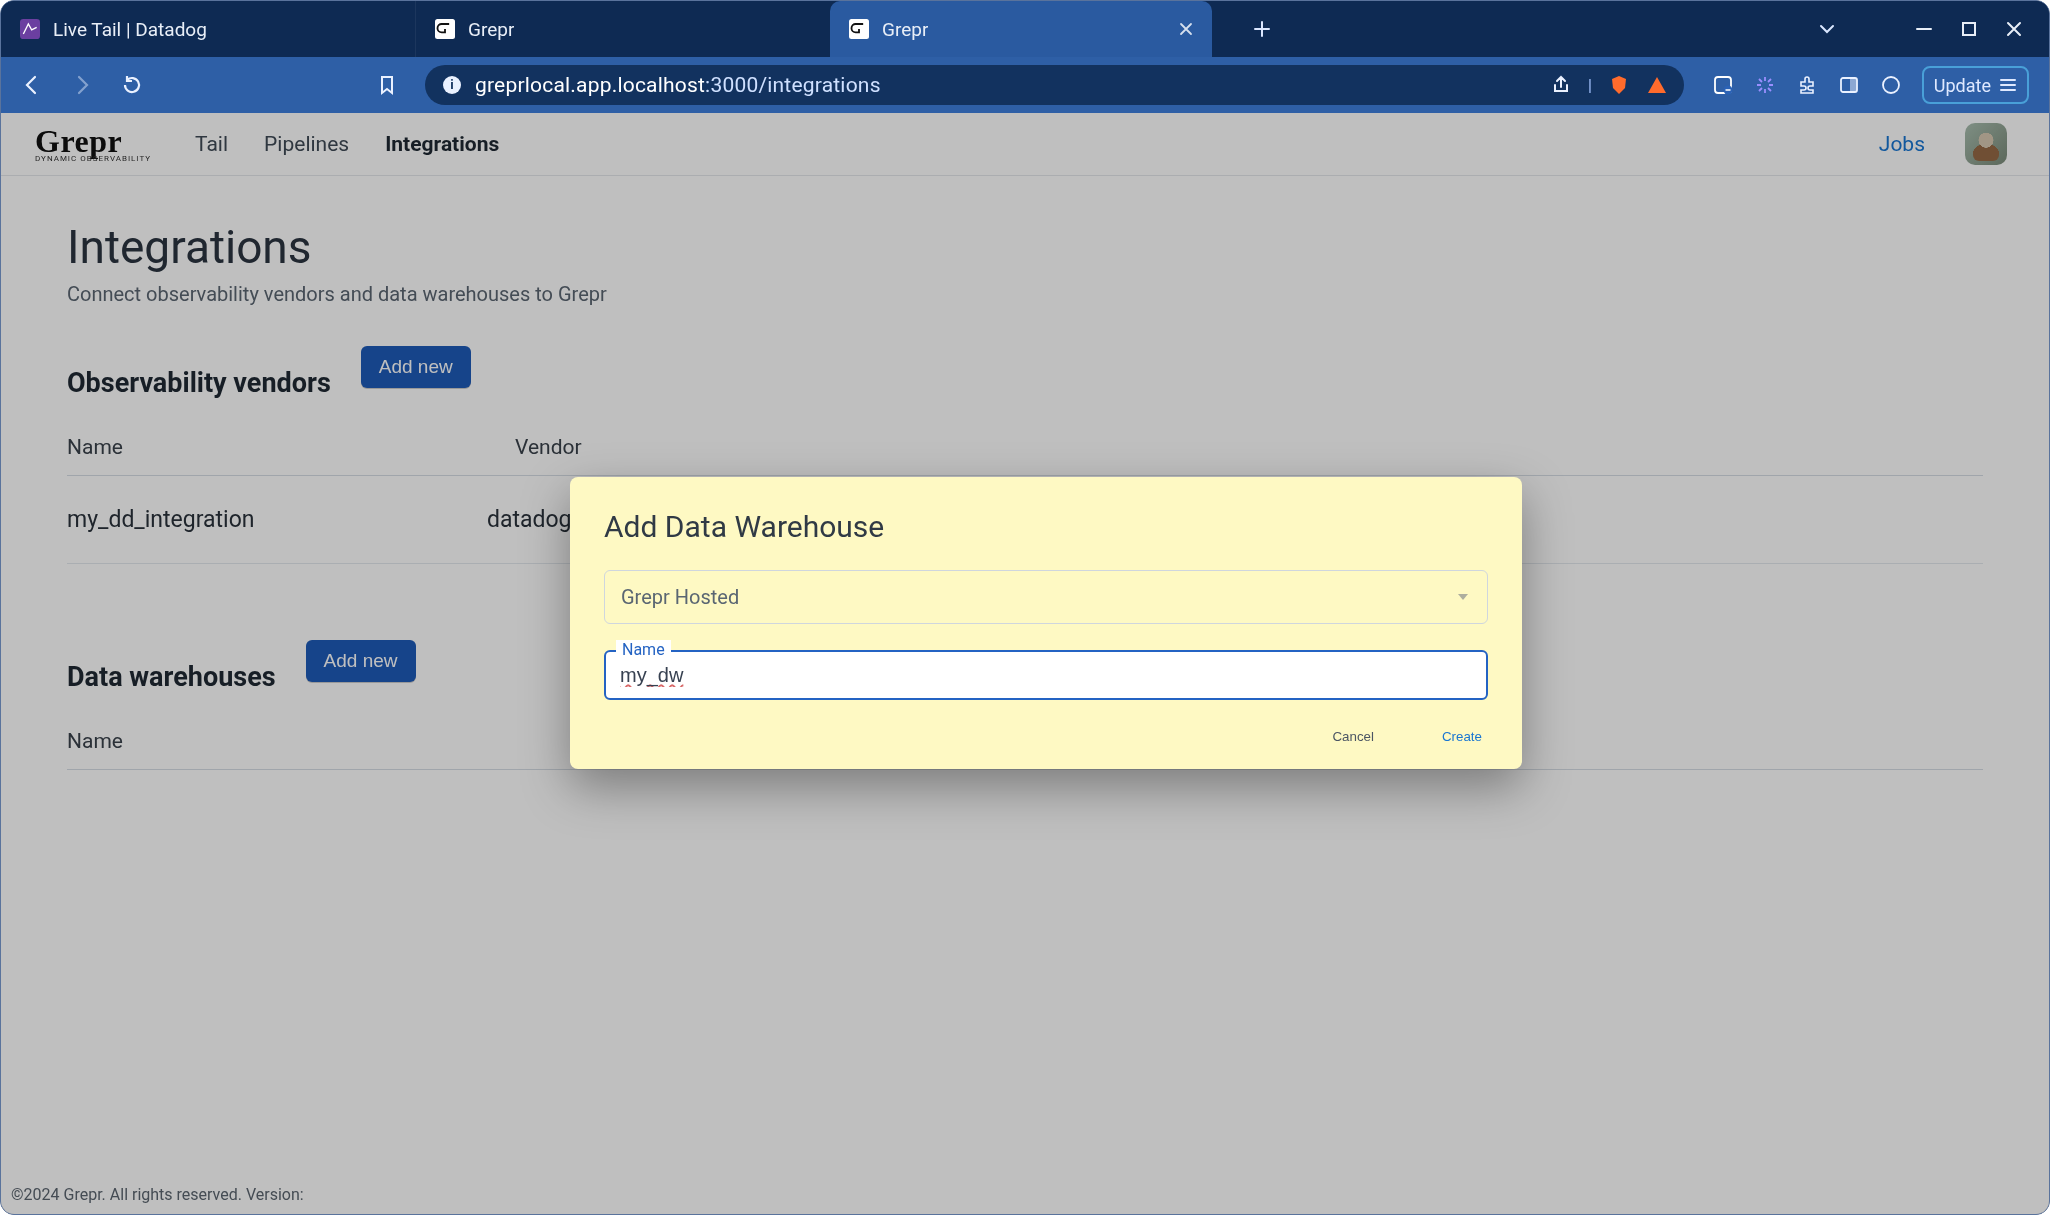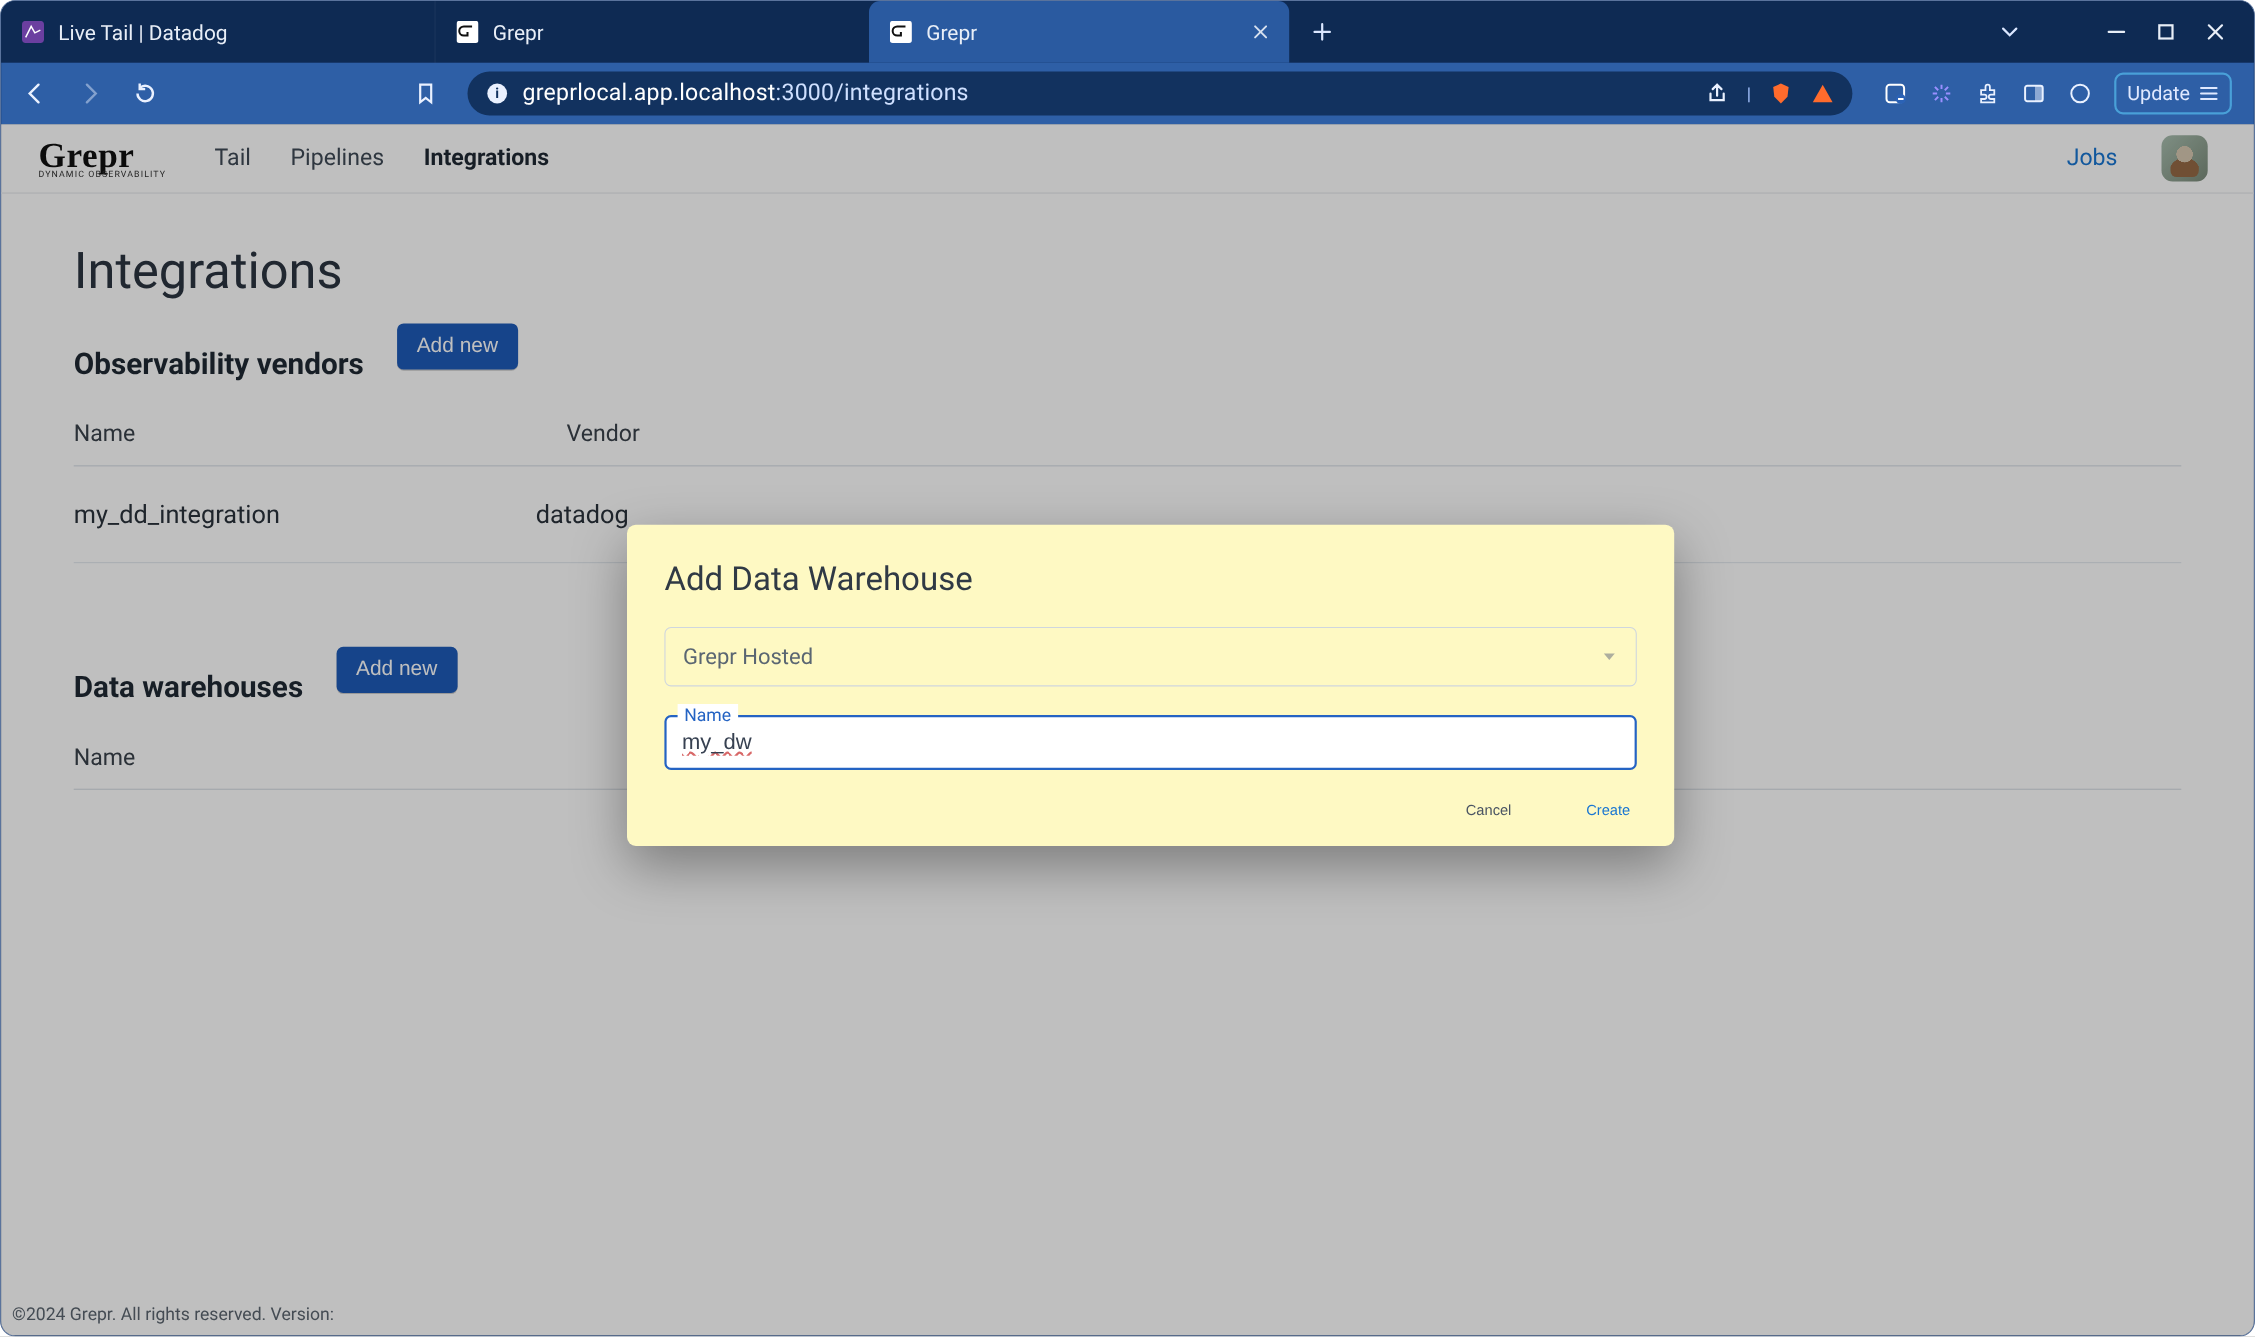--- a/index.html
+++ b/index.html
@@ -21,21 +21,21 @@
   html,body{margin:0;padding:0;height:100%;}
   body{
     width:2050px;height:1215px;position:relative;overflow:hidden;
     font-family:"Segoe UI",Roboto,Helvetica,Arial,sans-serif;
     color:var(--text);
   }
 
   
   .window{position:absolute;inset:0;border:1px solid #5a739c;border-radius:14px;overflow:hidden;background:var(--titlebar);}
   .titlebar{height:56px;background:var(--titlebar);display:flex;align-items:stretch;color:#e8eef7;font-size:19px;}
-  .tabs{display:flex;flex:1;min-width:0;}
+  .tabs{display:flex;flex:1;min-width:0;gap:20px;}
   .tab{
     display:flex;align-items:center;gap:12px;padding:0 18px;min-width:0;
     height:100%;
   }
   .tab.small{width:358px;}
   .tab.med{width:350px;border-left:1px solid rgba(255,255,255,.06);}
   .tab.active{background:var(--tab-active);width:346px;border-radius:10px 10px 0 0;margin-left:8px;position:relative;}
   .tab .favicon{width:22px;height:22px;display:inline-flex;align-items:center;justify-content:center;}
   .tab .title{white-space:nowrap;overflow:hidden;text-overflow:ellipsis;color:#e8eef7;}
   .tab .close{margin-left:auto;opacity:.9;}
@@ -302,20 +302,21 @@
         <span class="active">Integrations</span>
       </div>
       <div class="header-right">
         <span class="jobs-link">Jobs</span>
         <span class="avatar"></span>
       </div>
     </div>
 
     <div class="content">
       <h1 class="page-title">Integrations</h1>
+      <div class="page-sub">Connect observability vendors and data warehouses to Grepr</div>
 
       <div class="section-row">
         <span class="section-title">Observability vendors</span>
         <button class="btn-blue">Add new</button>
       </div>
 
       <div class="tbl">
         <div class="tbl-head">
           <div class="col-name">Name</div>
           <div class="col-vendor">Vendor</div>

